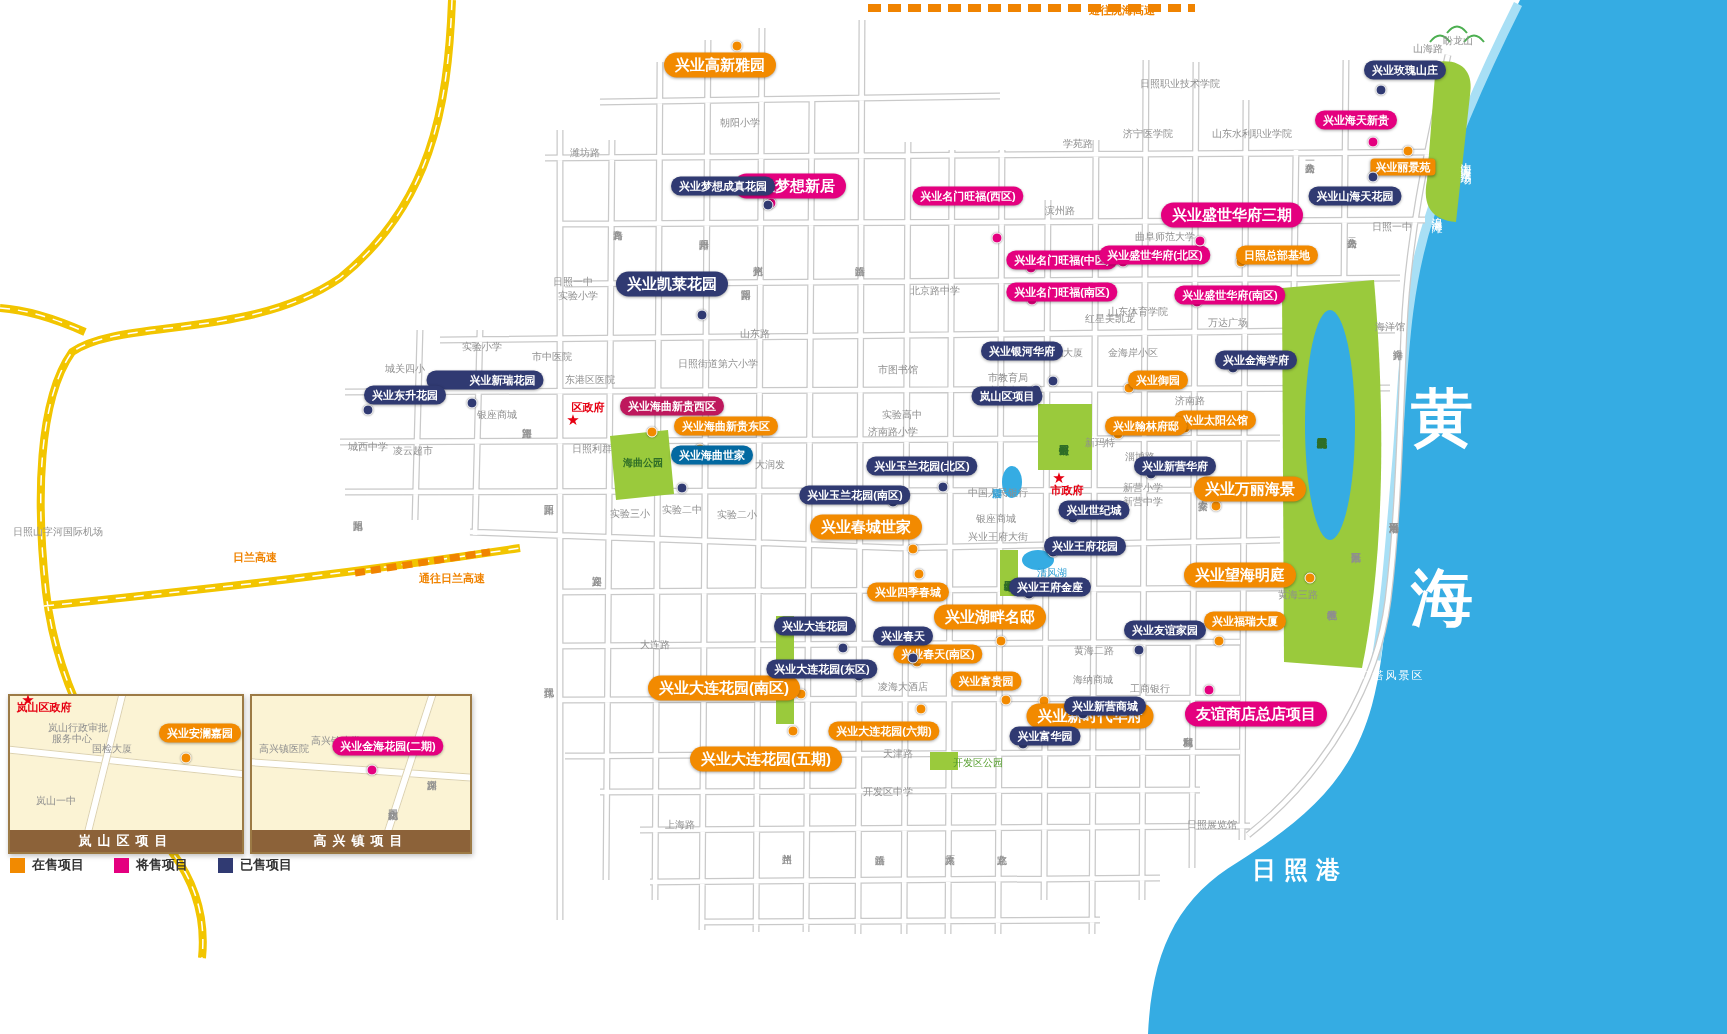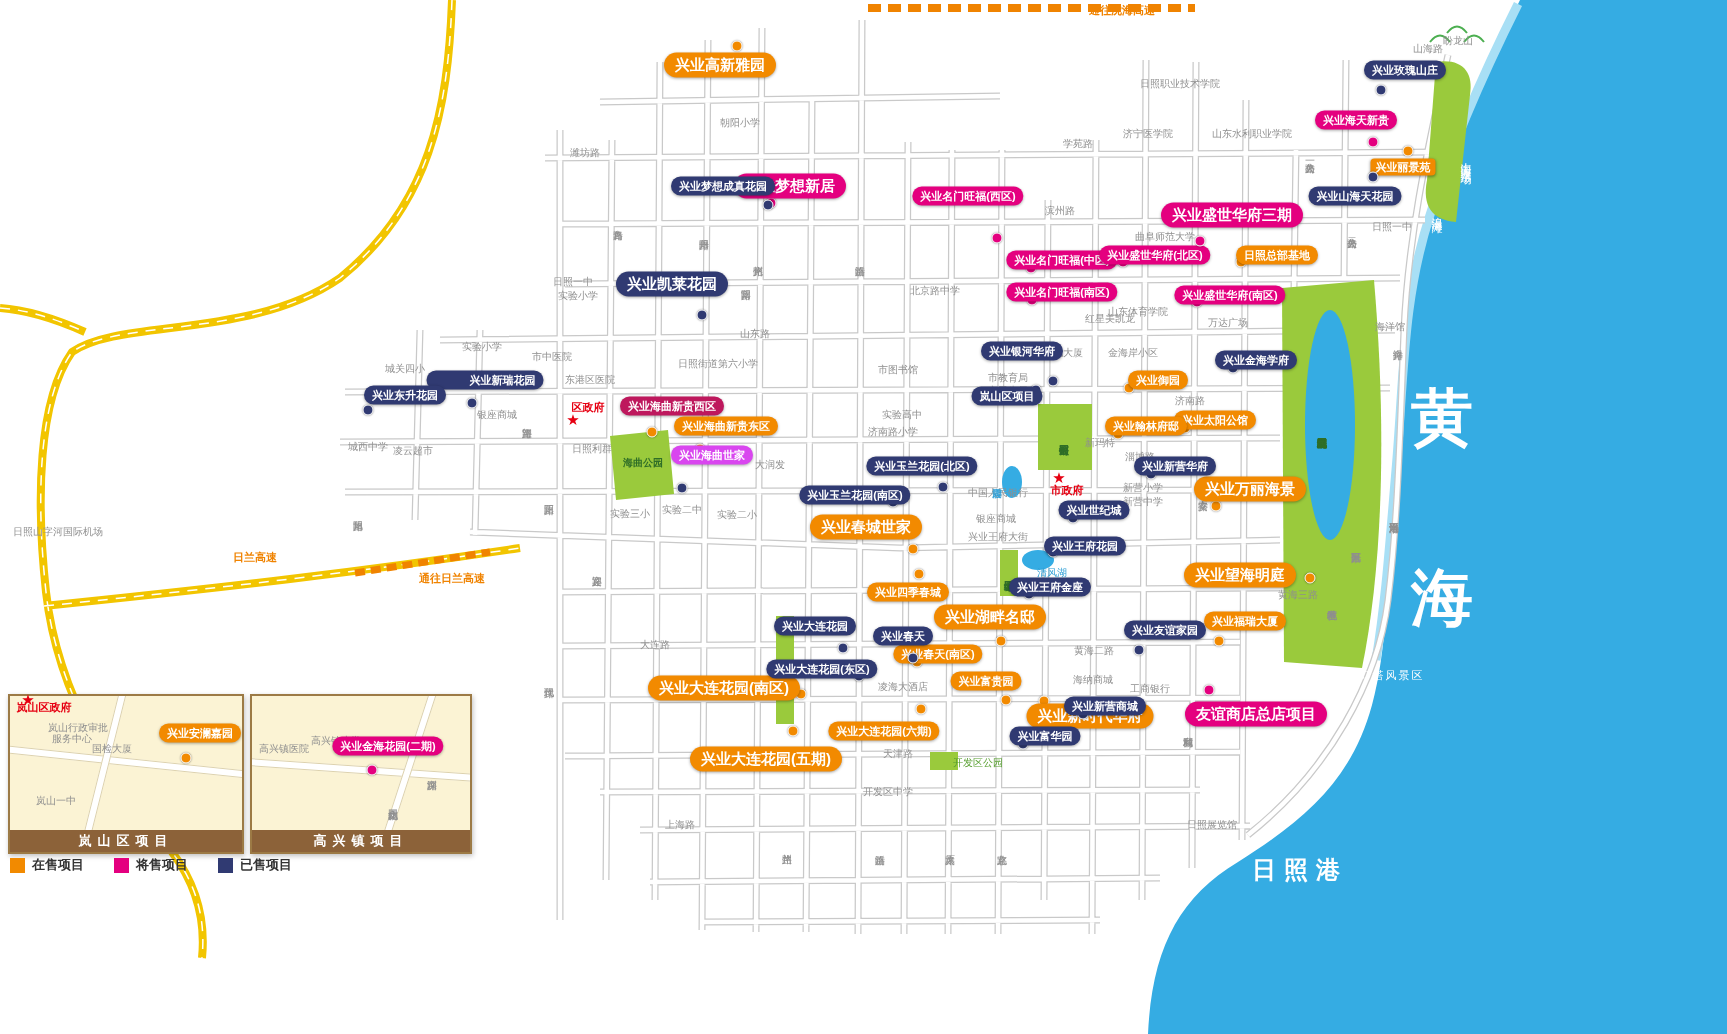--- a/index.html
+++ b/index.html
@@ -273,21 +273,21 @@
       <div class="plabel sm" style="left: 1355px; top: 196px; background: rgb(48, 58, 114);">兴业山海天花园</div>
       <div class="pdot" style="left: 768px; top: 205px; background: rgb(48, 58, 114);"></div>
       <div class="plabel sm" style="left: 723px; top: 186px; background: rgb(48, 58, 114);">兴业梦想成真花园</div>
       <div class="pdot" style="left: 702px; top: 315px; background: rgb(48, 58, 114);"></div>
       <div class="plabel lg" style="left: 672px; top: 284px; background: rgb(48, 58, 114);">兴业凯莱花园</div>
       <div class="pdot" style="left: 472px; top: 403px; background: rgb(48, 58, 114);"></div>
       <div class="plabel sm" style="left: 485px; top: 380px; background: rgb(48, 58, 114); padding-left: 43px;">兴业新瑞花园</div>
       <div class="pdot" style="left: 368px; top: 410px; background: rgb(48, 58, 114);"></div>
       <div class="plabel sm" style="left: 405px; top: 395px; background: rgb(48, 58, 114);">兴业东升花园</div>
       <div class="pdot" style="left: 682px; top: 488px; background: rgb(48, 58, 114);"></div>
-      <div class="plabel sm" style="left: 712px; top: 455px; background: #d946ef;">兴业海曲世家</div>
+      <div class="plabel sm" style="left: 712px; top: 455px; background: #0369a1;">兴业海曲世家</div>
       <div class="pdot" style="left: 943px; top: 487px; background: rgb(48, 58, 114);"></div>
       <div class="plabel sm" style="left: 922px; top: 466px; background: rgb(48, 58, 114);">兴业玉兰花园(北区)</div>
       <div class="pdot" style="left: 893px; top: 502px; background: rgb(48, 58, 114);"></div>
       <div class="plabel sm" style="left: 855px; top: 495px; background: rgb(48, 58, 114);">兴业玉兰花园(南区)</div>
       <div class="pdot" style="left: 1053px; top: 381px; background: rgb(48, 58, 114);"></div>
       <div class="plabel sm" style="left: 1022px; top: 351px; background: rgb(48, 58, 114);">兴业银河华府</div>
       <div class="pdot" style="left: 1036px; top: 390px; background: rgb(48, 58, 114);"></div>
       <div class="plabel sm" style="left: 1007px; top: 396px; background: rgb(48, 58, 114);">岚山区项目</div>
       <div class="pdot" style="left: 1233px; top: 368px; background: rgb(48, 58, 114);"></div>
       <div class="plabel sm" style="left: 1256px; top: 360px; background: rgb(48, 58, 114);">兴业金海学府</div>

